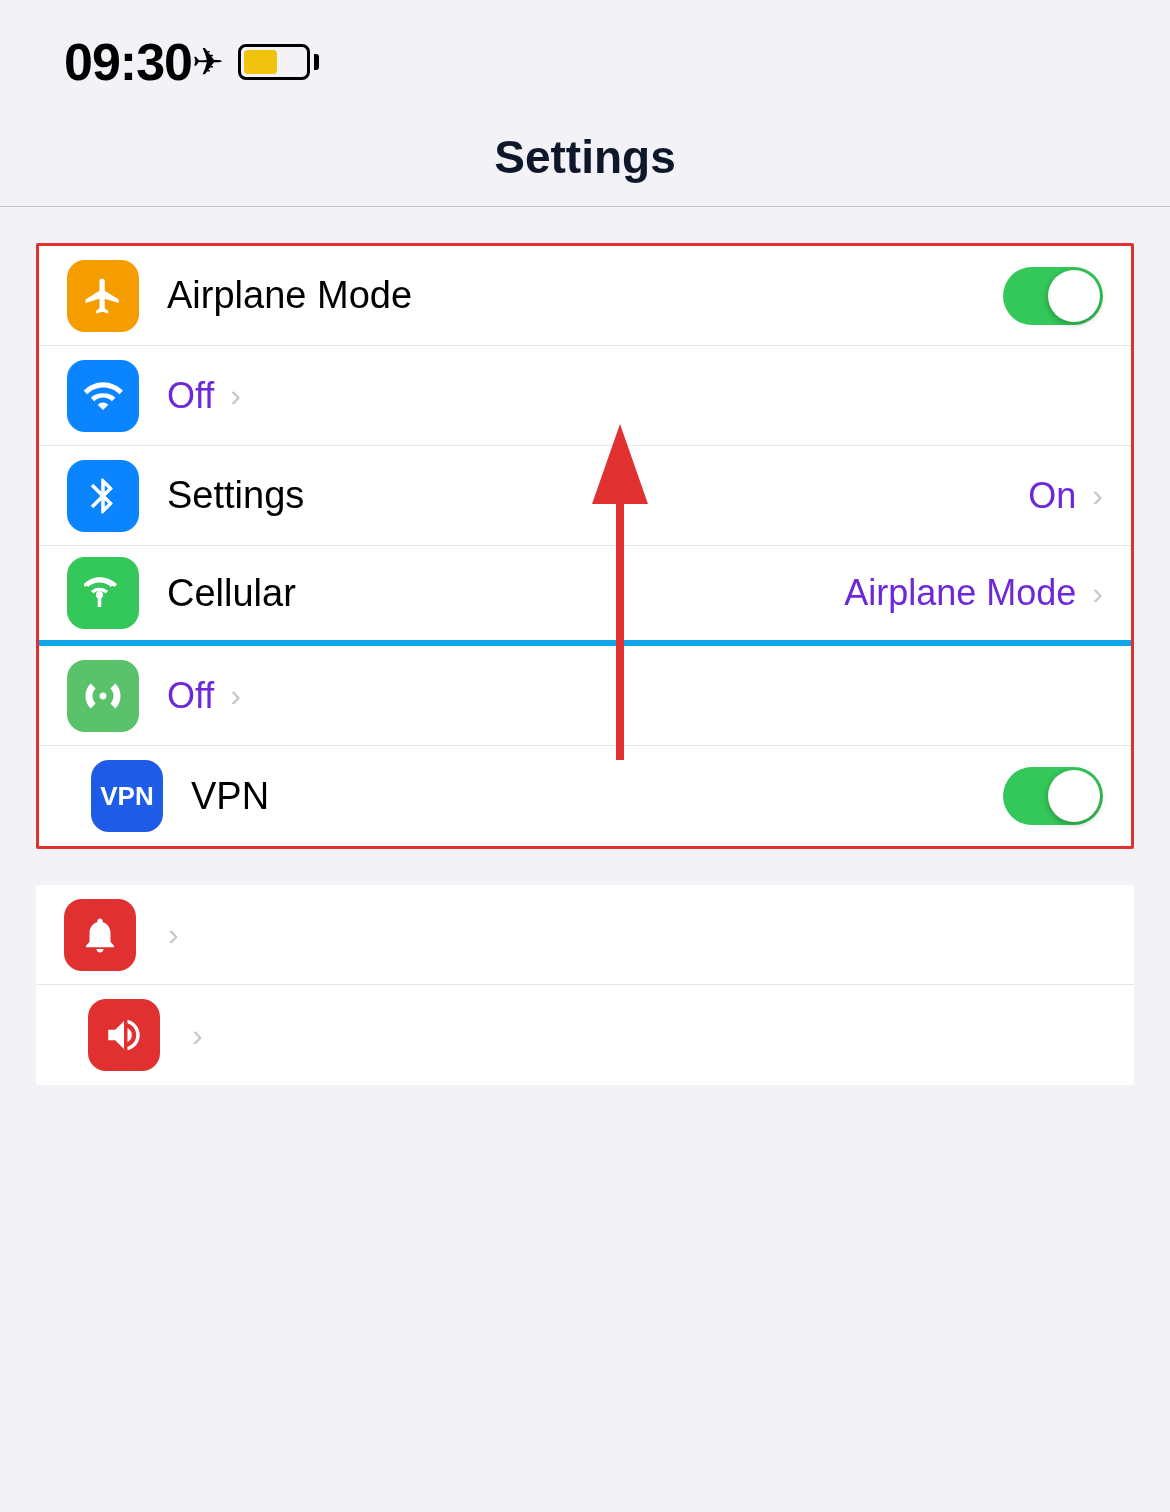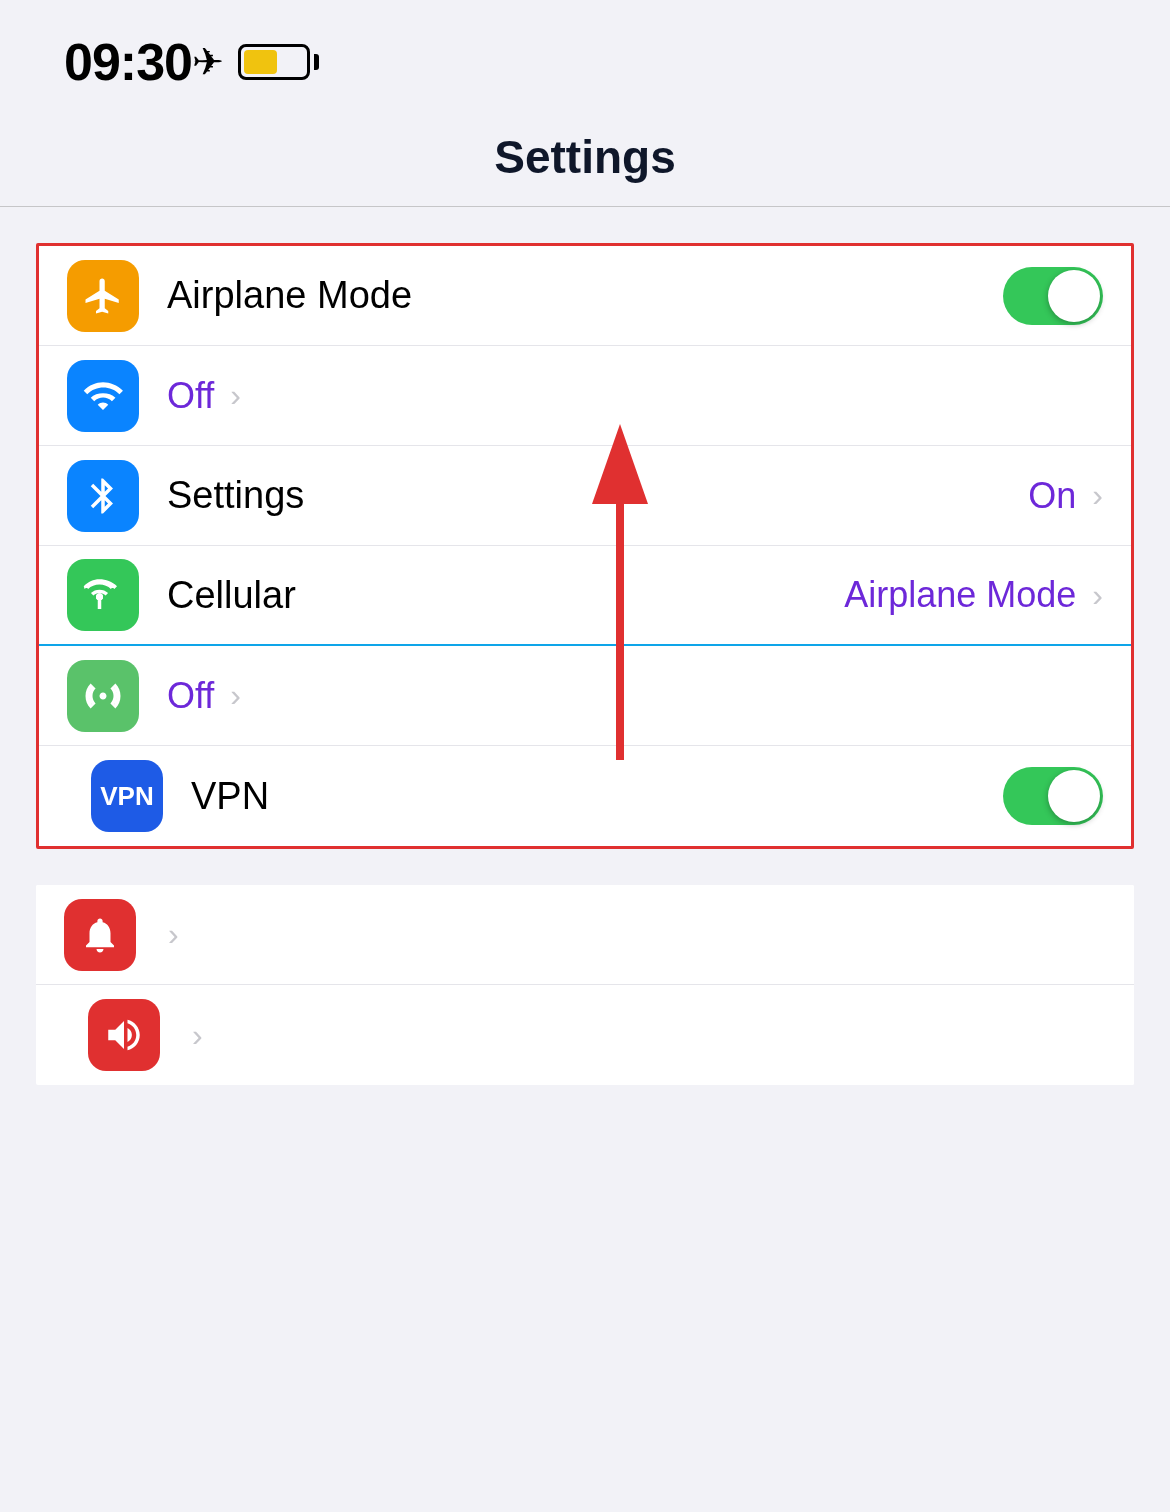--- a/index.html
+++ b/index.html
@@ -251,21 +251,21 @@
     <div class="settings-icon icon-blue">
       <svg class="svg-icon" viewBox="0 0 24 24" fill="white">
         <path d="M17.71 7.71L12 2h-1v7.59L6.41 5 5 6.41 10.59 12 5 17.59 6.41 19 11 14.41V22h1l5.71-5.71-4.3-4.29 4.3-4.29zM13 5.83l1.88 1.88L13 9.59V5.83zm1.88 10.46L13 18.17v-3.76l1.88 1.88z"></path>
       </svg>
     </div>
     <span class="settings-label">Settings</span>
     <span class="settings-value">On</span>
     <span class="chevron">›</span>
   </div>
 
-  <div class="settings-row" style="border-bottom: 2px solid #0ea5e9;">
+  <div class="settings-row" style="border-bottom: 6px solid #0ea5e9;">
     <div class="settings-icon icon-green">
       <svg class="svg-icon" viewBox="0 0 24 24" fill="white">
         <path d="M1.5 8.5C3.8 6.2 6.8 5 10 5s6.2 1.2 8.5 3.5L20 7c-2.7-2.7-6.4-4-10-4S3.7 4.3 1 7l.5 1.5zM10 9c-1.9 0-3.6.7-4.9 1.9L6.5 12.3c.9-.9 2.2-1.5 3.5-1.5s2.6.6 3.5 1.5l1.4-1.4C13.6 9.7 11.9 9 10 9zm0 4c-.8 0-1.5.3-2 .8L10 16l2-2.2c-.5-.5-1.2-.8-2-.8zm-8-6l1.5 1.5C5.1 6.9 7.5 6 10 6s4.9.9 6.5 2.5L18 7C16 5 13.1 4 10 4S4 5 2 7z"></path>
         <path d="M10 11c-1.1 0-2 .9-2 2s.9 2 2 2 2-.9 2-2-.9-2-2-2z"></path>
         <circle cx="10" cy="13" r="2"></circle>
         <rect x="9" y="15" width="2" height="5"></rect>
       </svg>
     </div>
     <span class="settings-label">Cellular</span>
     <span class="settings-value">Airplane Mode</span>

